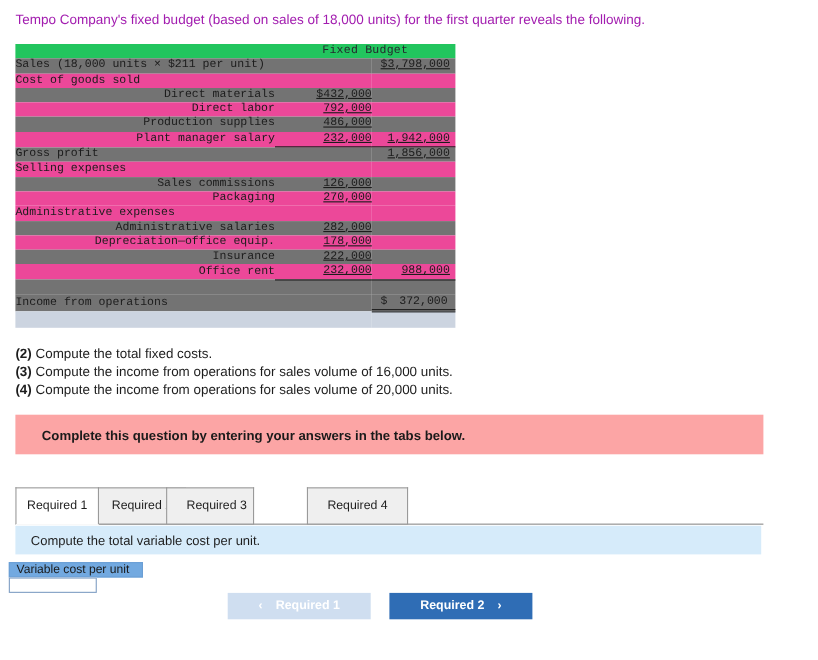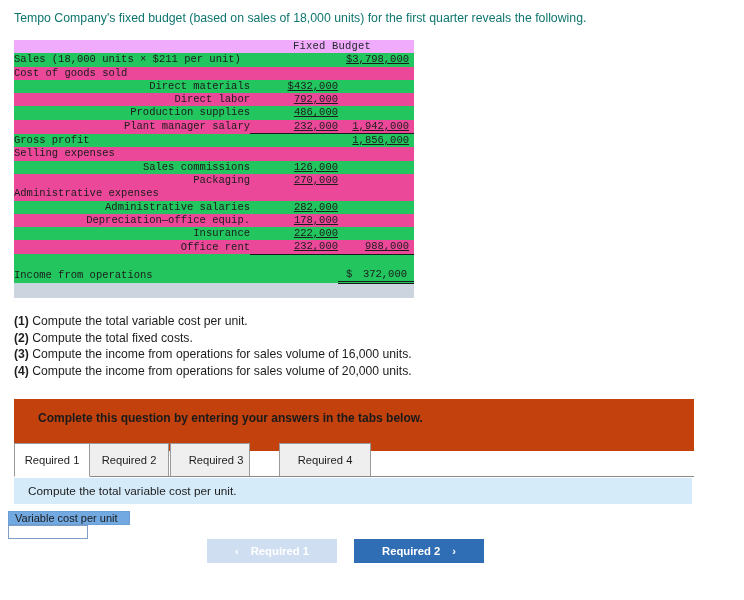--- a/index.html
+++ b/index.html
@@ -17,21 +17,21 @@
     overflow: hidden;
   }
 
   
   .intro {
     position: absolute;
     left: 14px;
     top: 10px;
     width: 700px;
     font-size: 12.3px;
-    color: #0f766e;
+    color: #a21caf;
     line-height: 16px;
   }
 
   
   .budget-wrap {
     position: absolute;
     left: 14px;
     top: 40px;
     width: 400px;
     font-family: "Liberation Mono", monospace;
@@ -49,30 +49,30 @@
     line-height: 13.3px;
     vertical-align: middle;
     font-weight: normal;
     white-space: nowrap;
   }
   .col-label { width: 236px; }
   .col-a     { width: 88px; }
   .col-b     { width: 76px; }
 
   .hdr-row td {
-    background: #f0abfc;
+    background: #22c55e;
     height: 14px;
     line-height: 14px;
   }
   .hdr-title {
     text-align: center;
     letter-spacing: .2px;
     color: #24292e;
   }
-  .row-white td { background: #22c55e; }
+  .row-white td { background: #737373; }
   .row-grey  td { background: #ec4899; }
 
   .lbl      { padding-left: 6px; }
   .lbl.ind1 { padding-left: 18px; text-align: right; }
   .num {
     text-align: right;
     padding-right: 7px;
     text-decoration: underline;
   }
   .num.pad-b { padding-right: 5px; }
@@ -102,24 +102,24 @@
     font-size: 12.2px;
     line-height: 16.5px;
     color: #1d1d1d;
   }
   .questions .qn { font-weight: bold; }
 
   
   .banner {
     position: absolute;
     left: 14px;
-    top: 399px;
+    top: 377px;
     width: 680px;
-    height: 52px;
-    background: #c2410c;
+    height: 36px;
+    background: #fca5a5;
     box-sizing: border-box;
   }
   .banner-text {
     position: absolute;
     left: 24px;
     top: 12px;
     font-size: 12px;
     font-weight: bold;
     color: #1a1a1a;
   }
@@ -345,38 +345,37 @@
         <tr class="foot-row">
           <td></td>
           <td></td>
           <td></td>
         </tr>
       </tbody>
   </table>
 </div>
 
 <div class="questions">
-    <div><span class="qn">(1)</span><span> Compute the total variable cost per unit.</span></div>
     <div><span class="qn">(2)</span><span> Compute the total fixed costs.</span></div>
     <div><span class="qn">(3)</span><span> Compute the income from operations for sales volume of 16,000 units.</span></div>
     <div><span class="qn">(4)</span><span> Compute the income from operations for sales volume of 20,000 units.</span></div>
   </div>
 
 <div class="banner">
   <div class="banner-text">Complete this question by entering your answers in the tabs below.</div>
 </div>
 
 <div class="tabbar">
     <div class="tab active" style="left: 0px; width: 76px;">
       <span>Required 1</span>
     </div>
     <div class="tab" style="left: 75px; width: 80px;">
       <span>Required 2</span>
     </div>
-    <div class="tab" style="left: 156px; width: 80px; padding-left: 12px;">
+    <div class="tab" style="left: 137px; width: 80px; padding-left: 12px;">
       <span>Required 3</span>
     </div>
     <div class="tab" style="left: 218px; width: 92px; margin-left: 47px;">
       <span>Required 4</span>
     </div>
   </div>
 
 <div class="req-strip">
   <span>Compute the total variable cost per unit.</span>
 </div>

